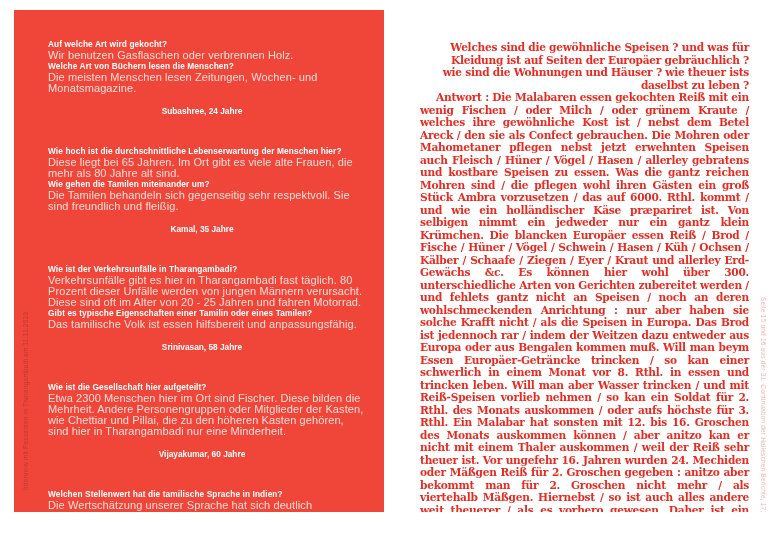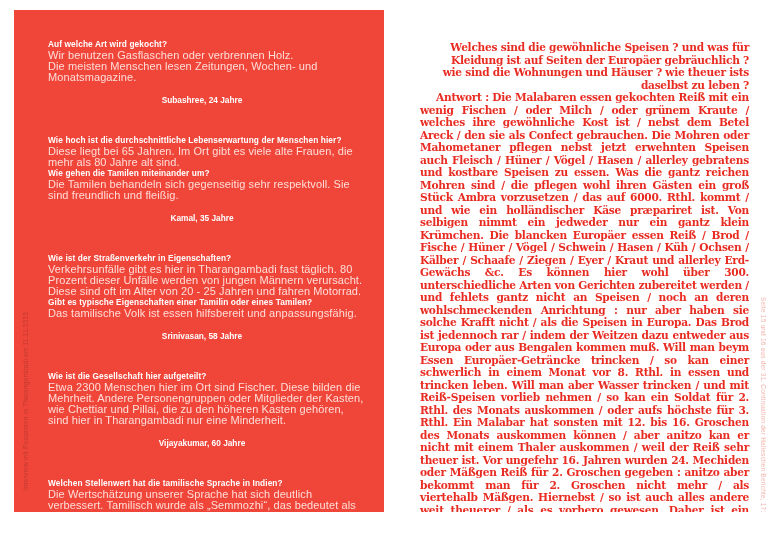--- a/index.html
+++ b/index.html
@@ -74,34 +74,35 @@
 <body>
 
 <div class="spread">
 
   <div class="page-left">
     <div class="left-content">
 
       <div class="block">
         <p class="q">Auf welche Art wird gekocht?</p>
         <p class="a">Wir benutzen Gasflaschen oder verbrennen Holz.</p>
+        <p class="q">Welche Art von Büchern lesen die Menschen?</p>
         <p class="a">Die meisten Menschen lesen Zeitungen, Wochen- und Monatsmagazine.</p>
         <p class="attribution">Subashree, 24 Jahre</p>
       </div>
 
       <div class="block">
         <p class="q">Wie hoch ist die durchschnittliche Lebenserwartung der Menschen hier?</p>
         <p class="a">Diese liegt bei 65 Jahren. Im Ort gibt es viele alte Frauen, die mehr als 80 Jahre alt sind.</p>
         <p class="q">Wie gehen die Tamilen miteinander um?</p>
         <p class="a">Die Tamilen behandeln sich gegenseitig sehr respektvoll. Sie sind freundlich und fleißig.</p>
         <p class="attribution">Kamal, 35 Jahre</p>
       </div>
 
       <div class="block">
-        <p class="q">Wie ist der Straßenverkehr in Eigenschaften?</p>
+        <p class="q">Wie ist der Verkehrsunfälle in Tharangambadi?</p>
         <p class="a">Verkehrsunfälle gibt es hier in Tharangambadi fast täglich. 80 Prozent dieser Unfälle werden von jungen Männern verursacht. Diese sind oft im Alter von 20 - 25 Jahren und fahren Motorrad.</p>
         <p class="q">Gibt es typische Eigenschaften einer Tamilin oder eines Tamilen?</p>
         <p class="a">Das tamilische Volk ist essen hilfsbereit und anpassungsfähig.</p>
         <p class="attribution">Srinivasan, 58 Jahre</p>
       </div>
 
       <div class="block">
         <p class="q">Wie ist die Gesellschaft hier aufgeteilt?</p>
         <p class="a">Etwa 2300 Menschen hier im Ort sind Fischer. Diese bilden die Mehrheit. Andere Personengruppen oder Mitglieder der Kasten, wie Chettiar und Pillai, die zu den höheren Kasten gehören, sind hier in Tharangambadi nur eine Minderheit.</p>
         <p class="attribution">Vijayakumar, 60 Jahre</p>

